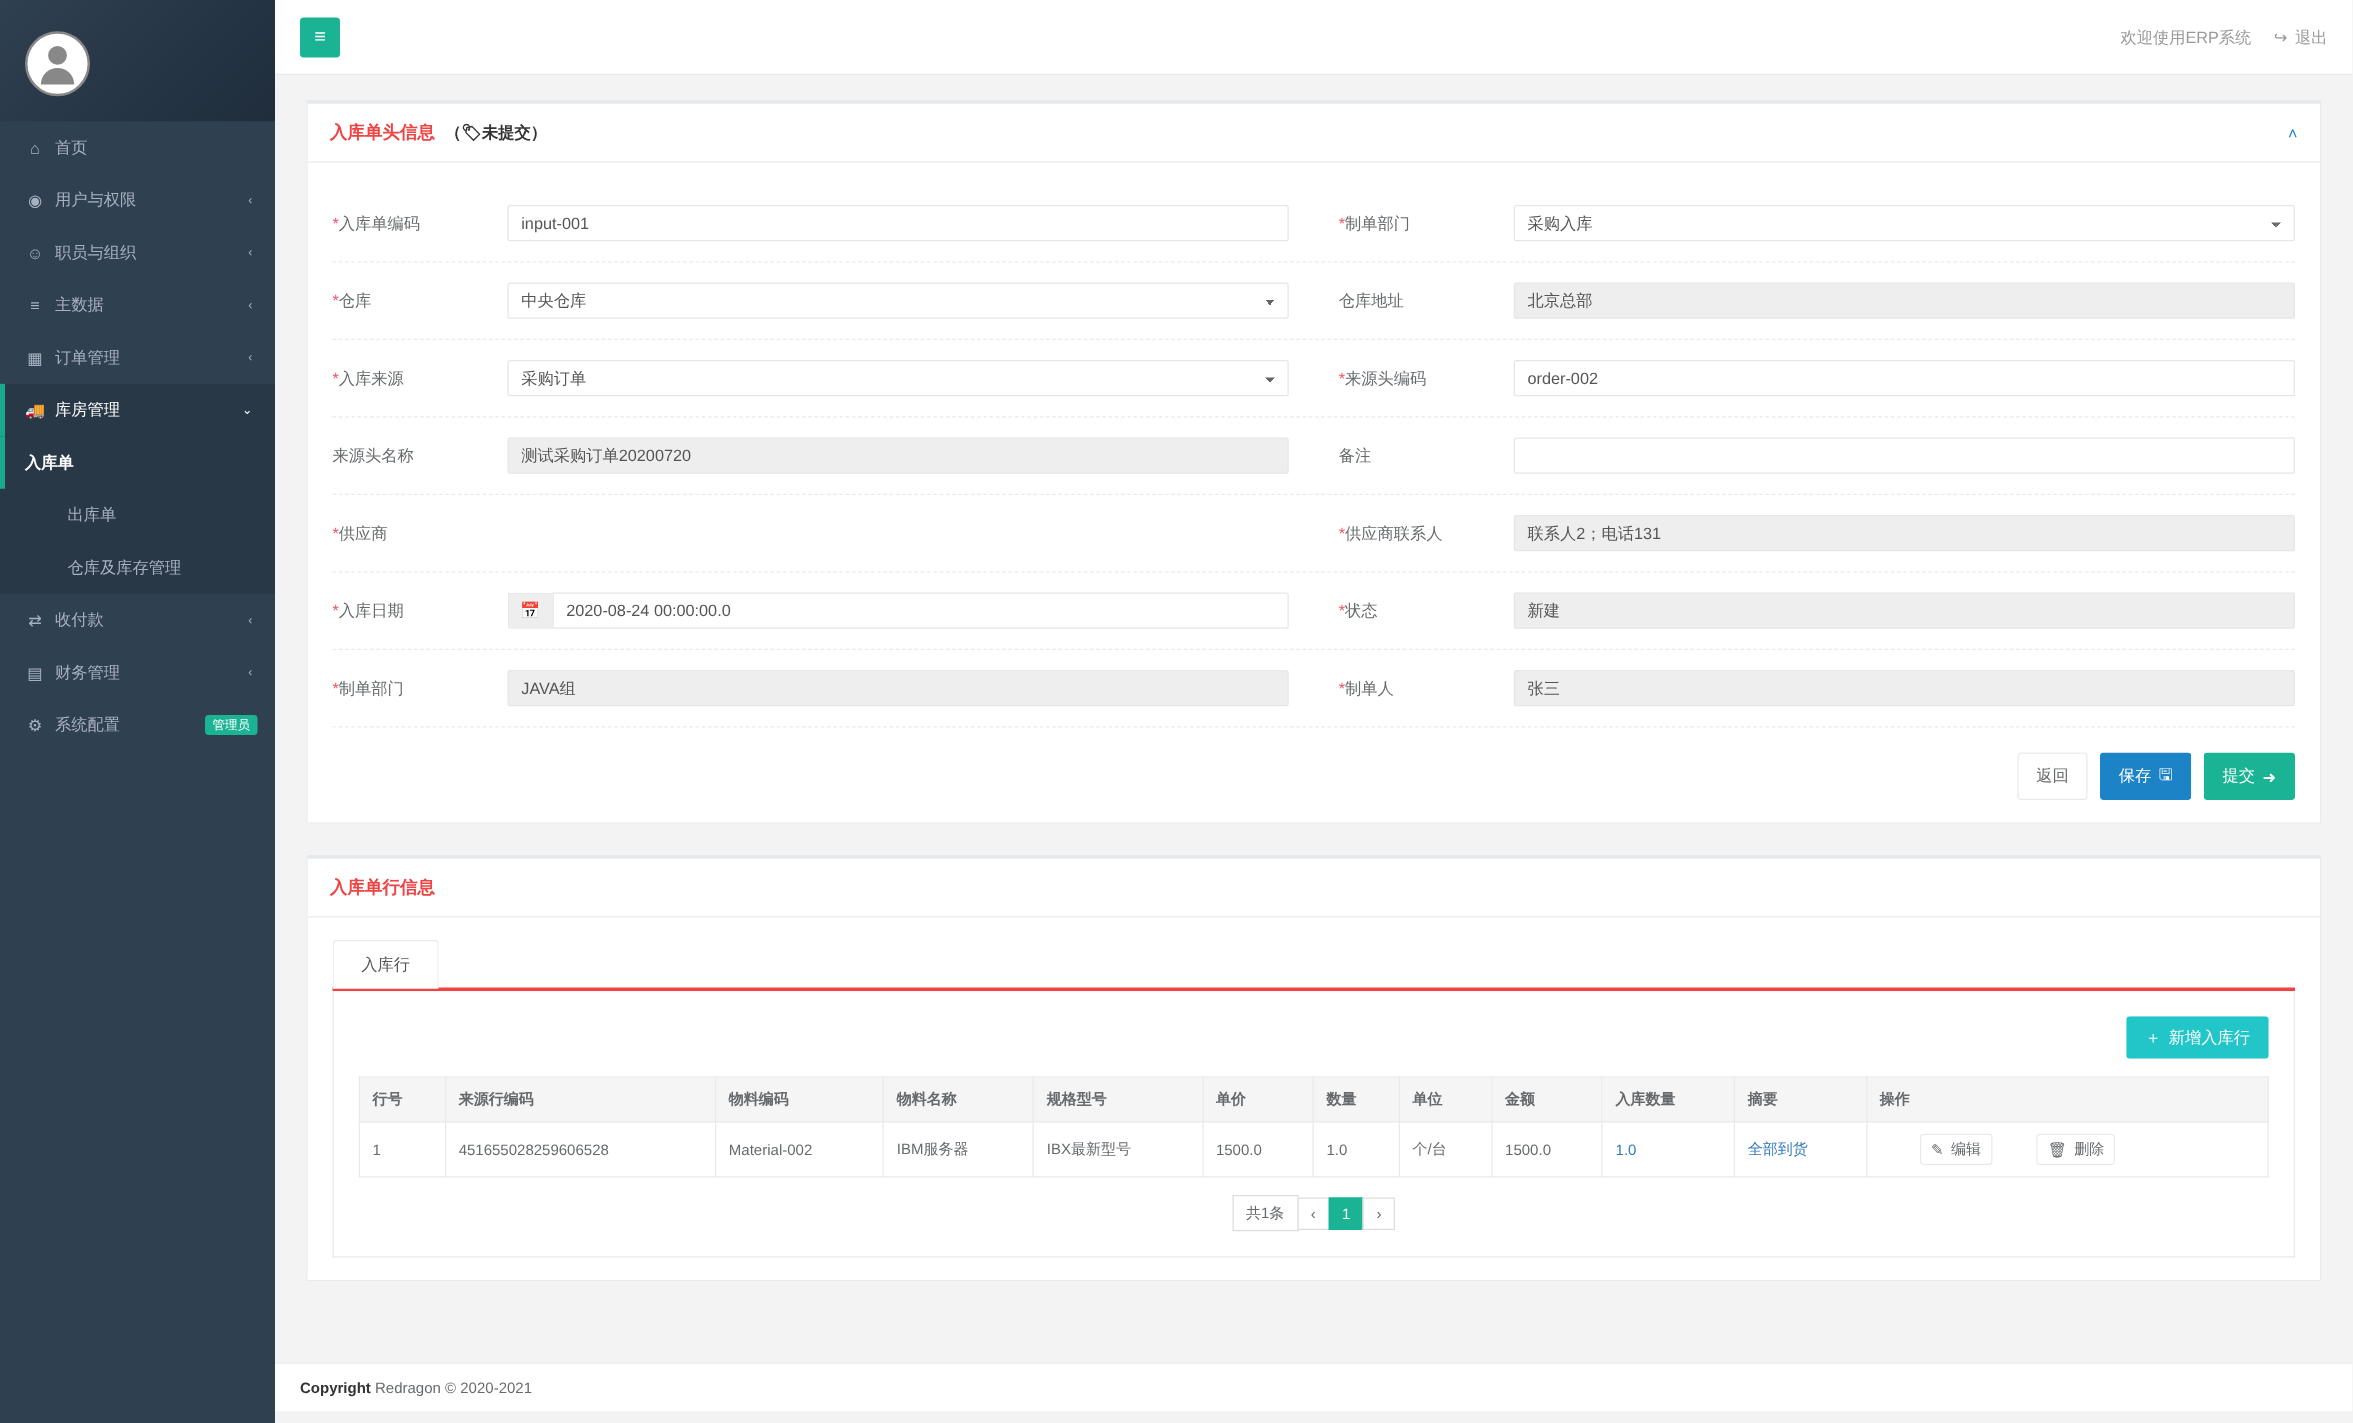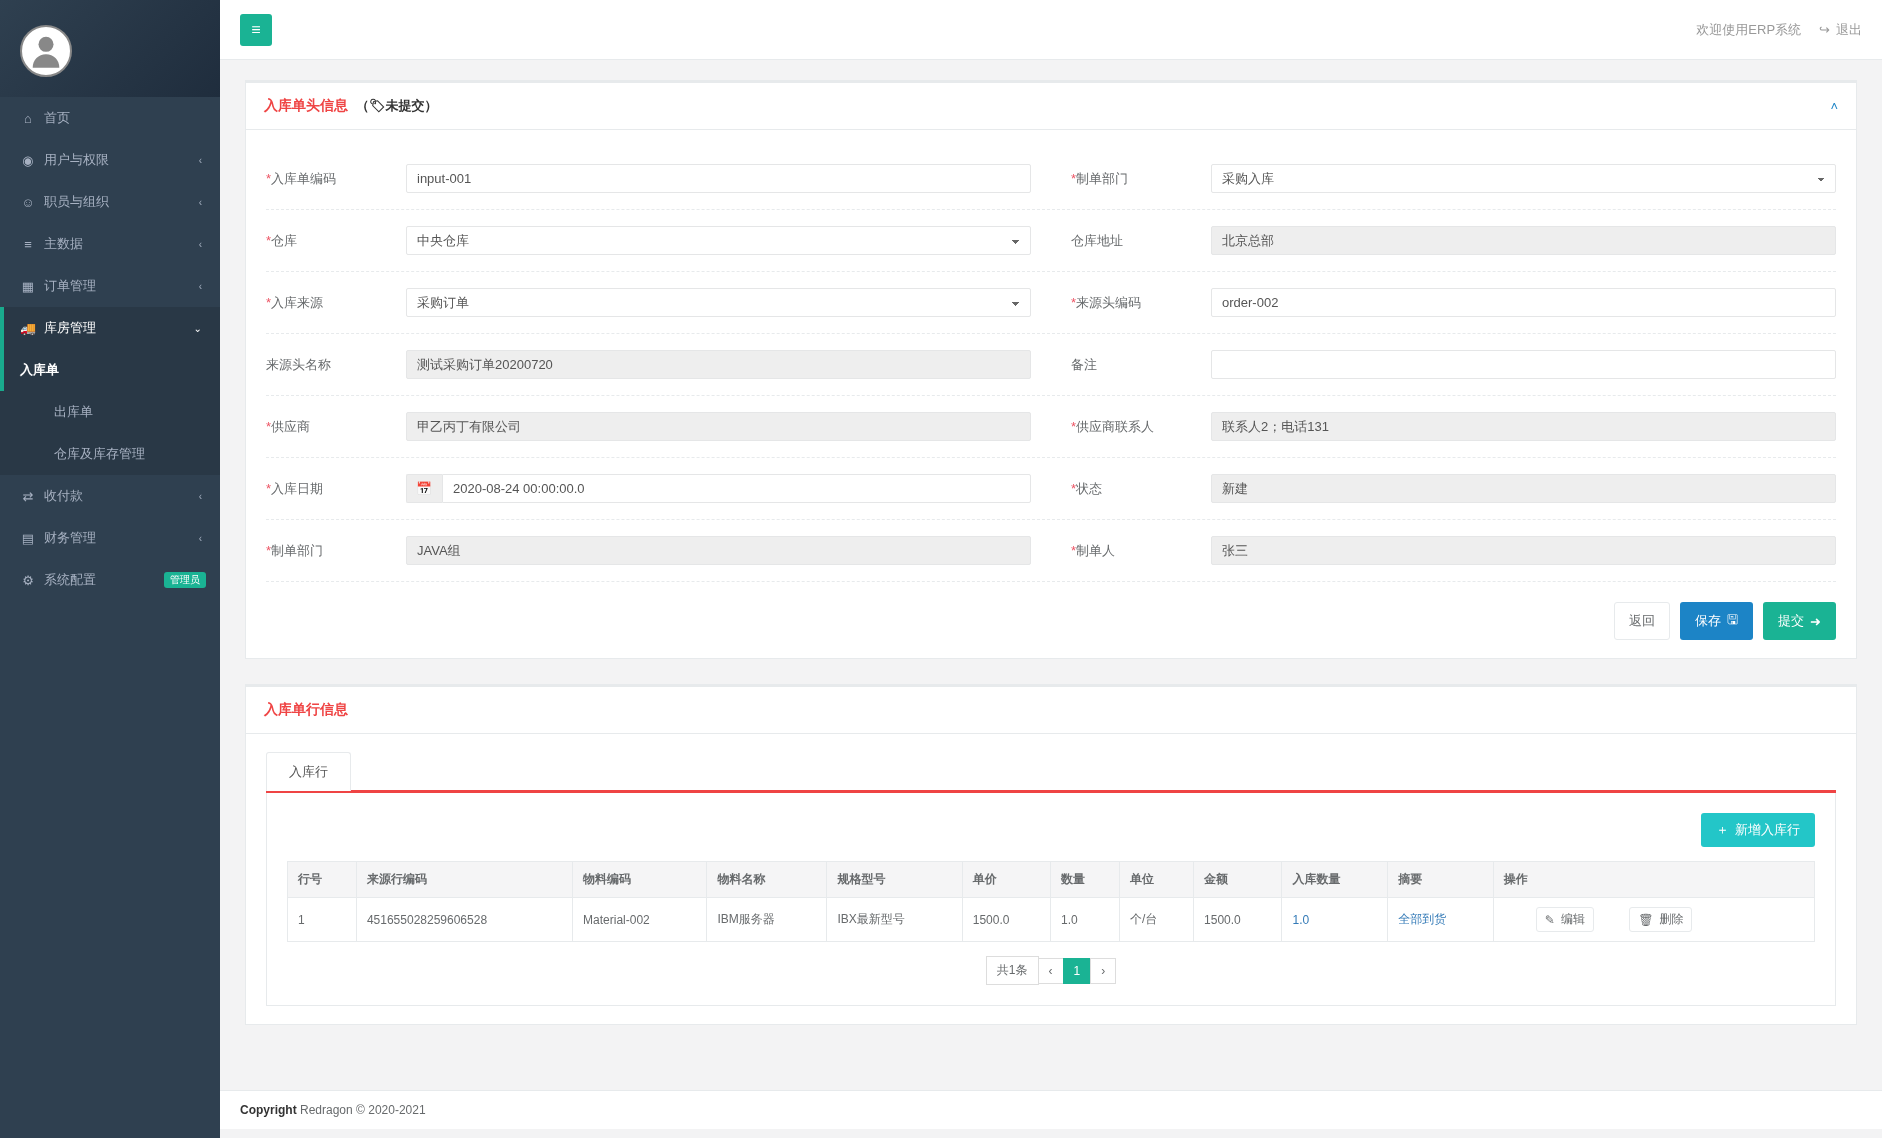--- a/index.html
+++ b/index.html
@@ -238,21 +238,20 @@
           </div>
           <div class="form-col">
             <label class="form-label"><span>备注</span></label>
             <input class="form-control" value="" style="">
           </div>
         </div>
 
         <div class="form-row">
           <div class="form-col">
             <label class="form-label"><span class="required">*</span><span>供应商</span></label>
-            <input class="form-control" readonly="" value="甲乙丙丁有限公司" style="">
           </div>
           <div class="form-col">
             <label class="form-label"><span class="required">*</span><span>供应商联系人</span></label>
             <input class="form-control" readonly="" value="联系人2；电话131" style="">
           </div>
         </div>
 
         <div class="form-row">
           <div class="form-col">
             <label class="form-label"><span class="required">*</span><span>入库日期</span></label>

